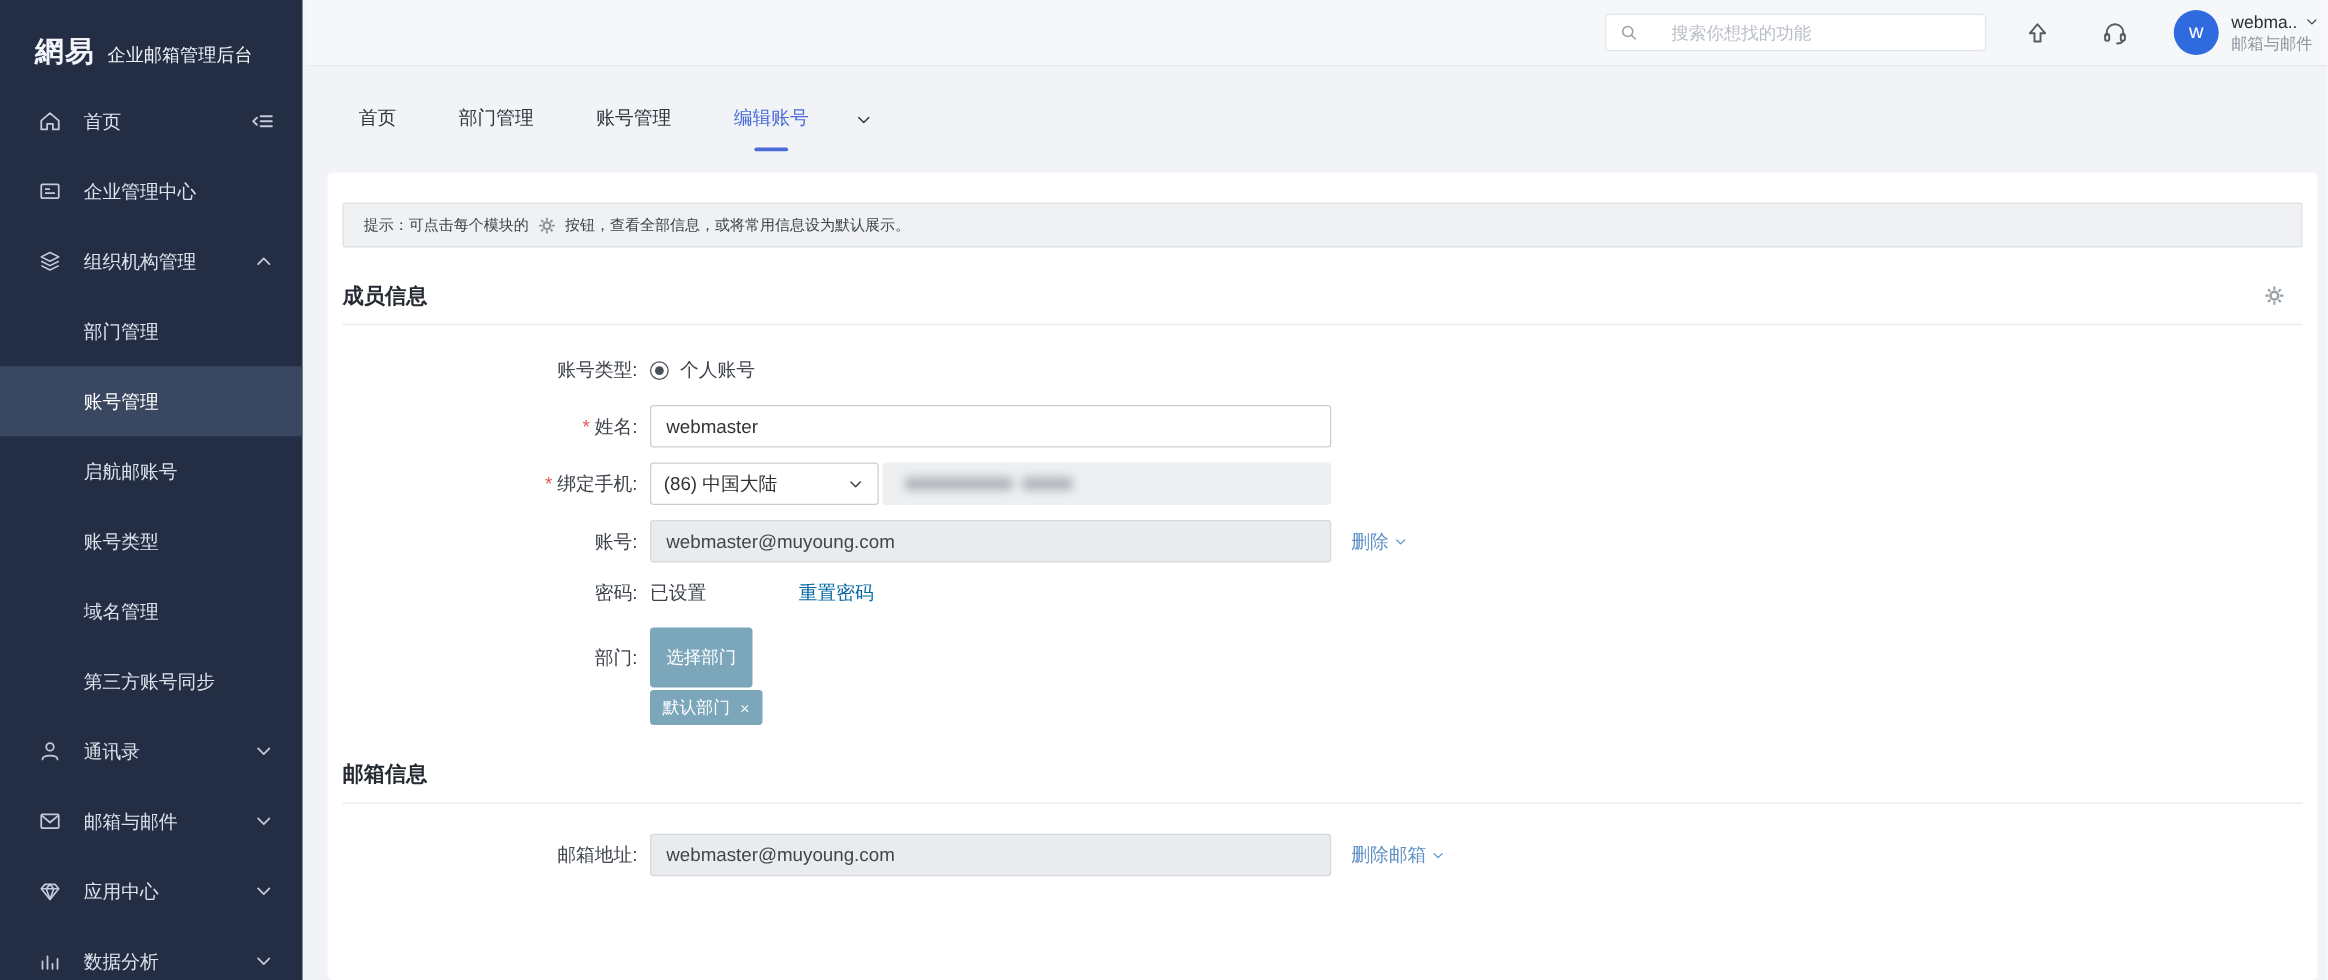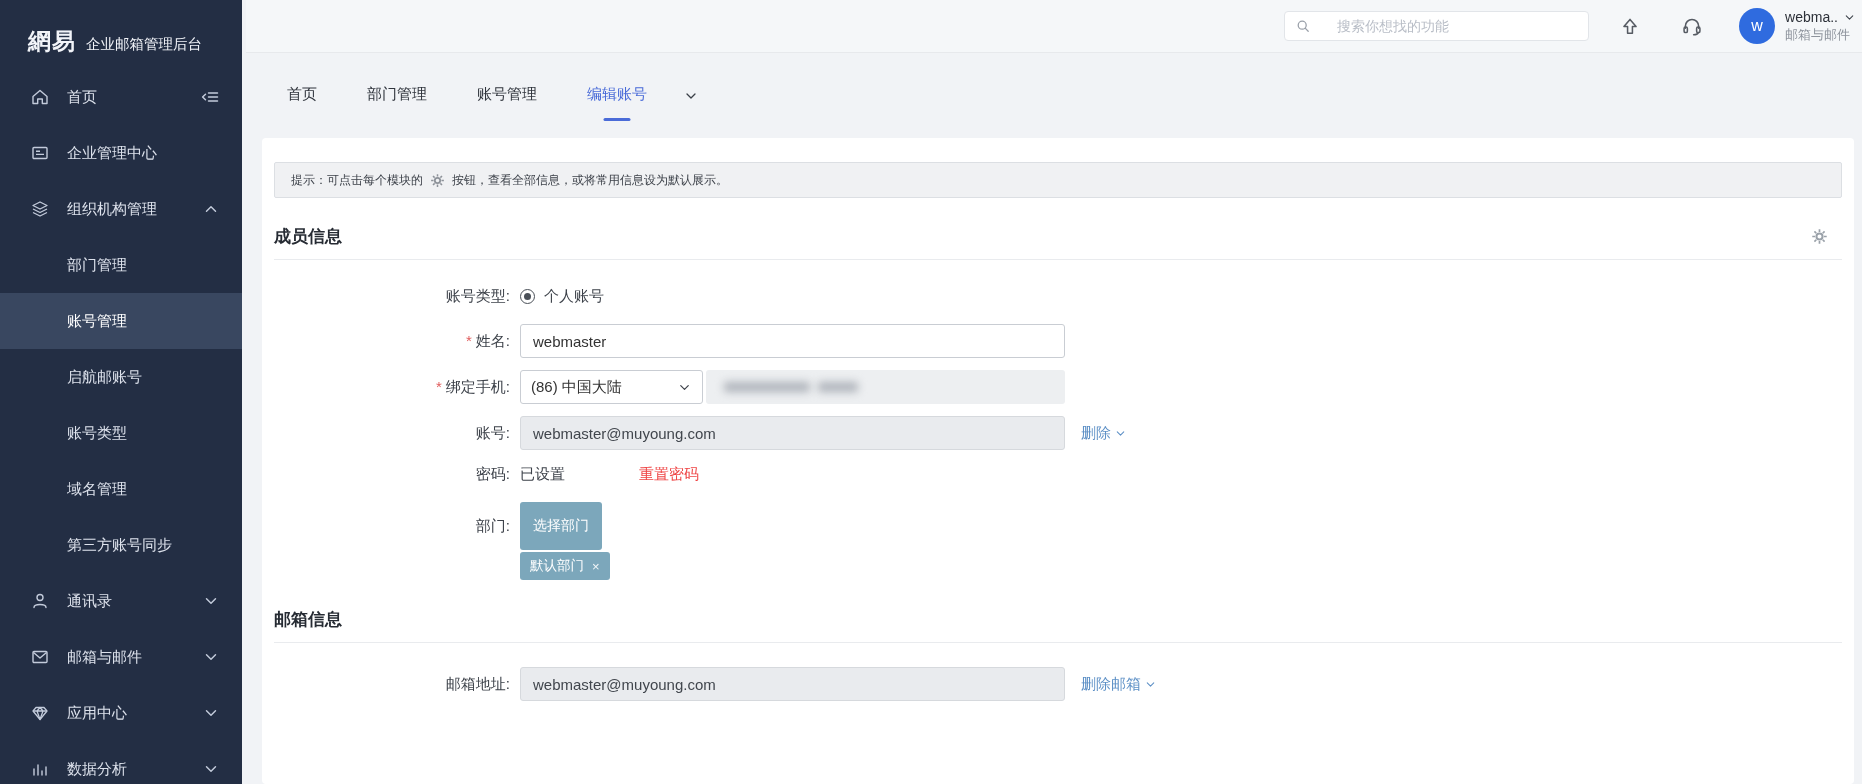--- a/index.html
+++ b/index.html
@@ -116,21 +116,21 @@
   .phone-masked {
     margin-left:3px; width:359px; height:34px; background:#edeff1; border-radius:3px;
     position:relative; overflow:hidden; flex:none;
   }
   .blob { position:absolute; top:12px; height:10px; background:#aeb3ba; border-radius:2px; filter:blur(4px); }
   .blob.b1 { left:18px; width:86px; }
   .blob.b2 { left:112px; width:40px; }
 
   .link { font-size:15px; color:#5d90c6; margin-left:16px; cursor:pointer; display:inline-flex; align-items:center; gap:3px; white-space:nowrap;}
   .link .lchev { color:#5d90c6; }
-  .link.light { color:#ef4444; margin-left:74px; }
+  .link.light { color:#0369a1; margin-left:74px; }
   .pw-val { font-size:15px; color:#3d424a; }
 
   .btn-steel {
     background:#7ca7bb; color:#fff; font-size:14px; height:48px; padding:0 13px;
     border:none; border-radius:3px; cursor:pointer; font-family:inherit;
   }
   .tag {
     display:inline-flex; align-items:center; gap:8px; background:#7ca7bb; color:#fff;
     font-size:13.5px; height:28px; padding:0 10px; border-radius:3px;
   }

